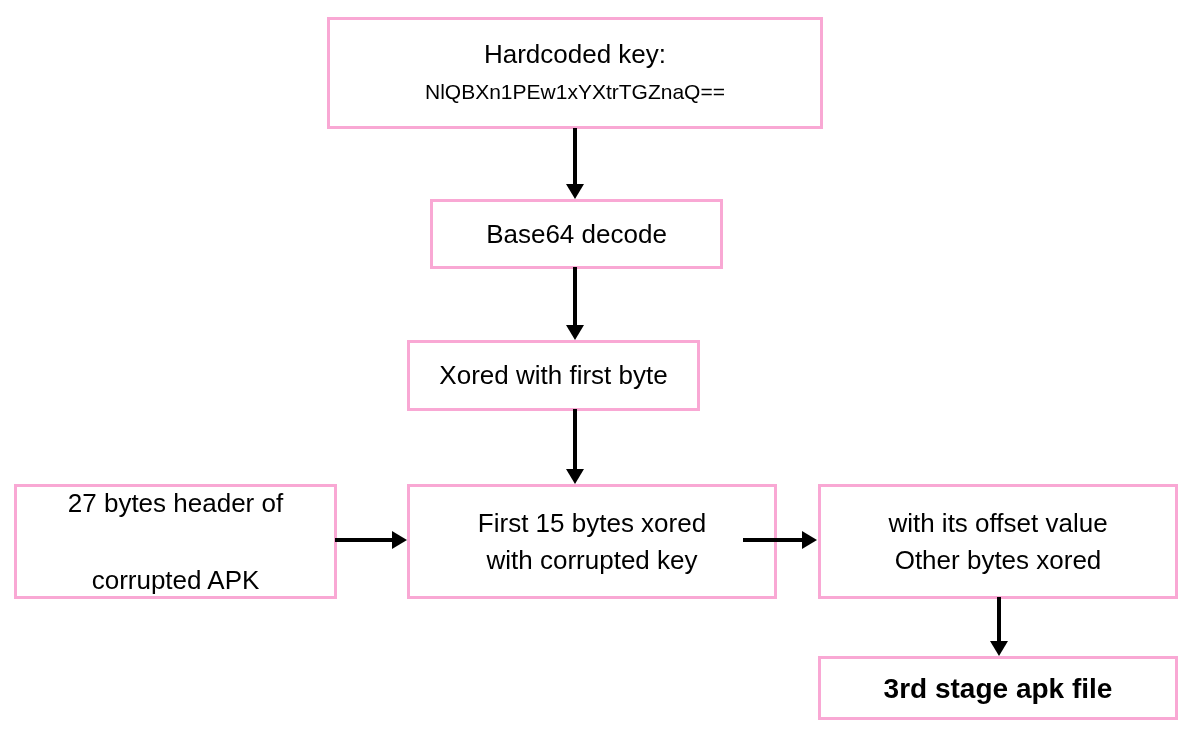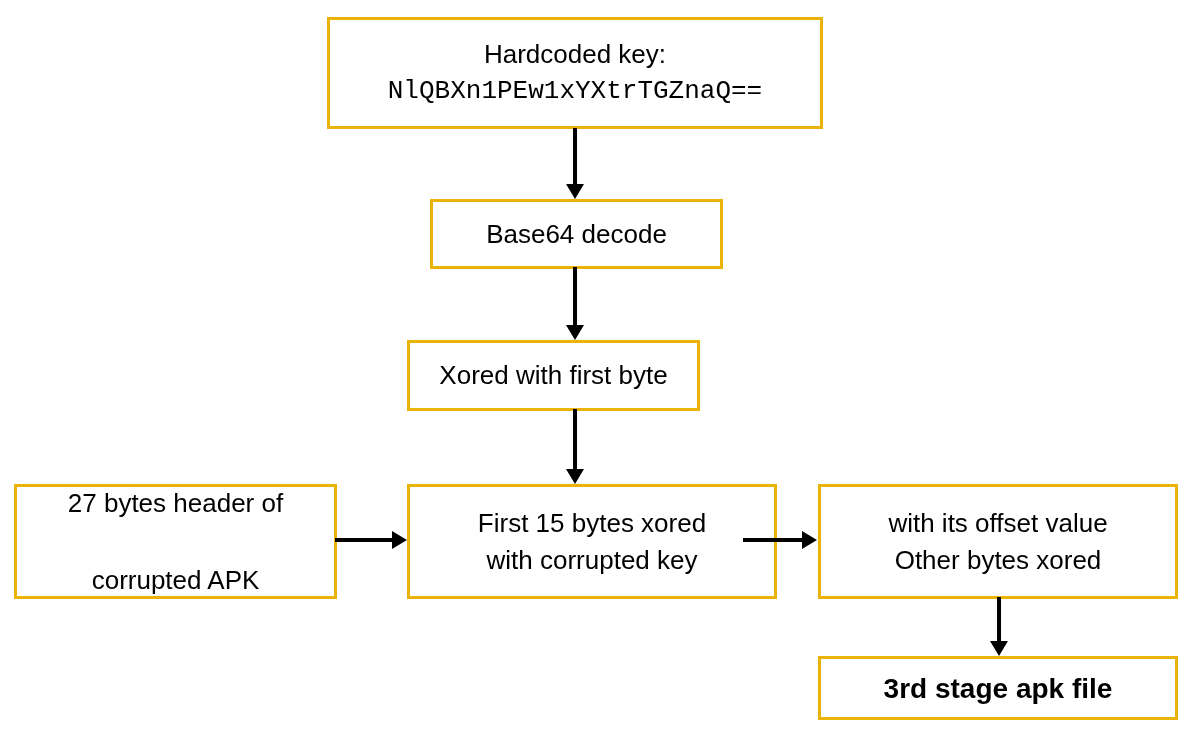--- a/index.html
+++ b/index.html
@@ -13,33 +13,33 @@
     height: 755px;
     background: #ffffff;
     overflow: hidden;
     font-family: "Liberation Sans", sans-serif;
     color: #000000;
   }
   .box {
     position: absolute;
     box-sizing: border-box;
     background: #ffffff;
-    border: 3px solid #eab308;
+    border: 3px solid #f9a8d4;
     display: flex;
     flex-direction: column;
     align-items: center;
     justify-content: center;
     text-align: center;
     font-size: 26px;
     line-height: 37px;
   }
   .box span { display: block; white-space: nowrap; }
   .mono {
-    font-family: Liberation Mono, monospace;
-    font-size: 26px;
+    font-family: Liberation Sans, sans-serif;
+    font-size: 21px;
   }
   .bold-label {
     font-weight: bold;
     font-size: 28px;
   }
   
   .shaft-v { position: absolute; width: 4px; background: #000000; }
   .shaft-h { position: absolute; height: 4px; background: #000000; }
   .head-down {
     position: absolute; width: 0; height: 0;

